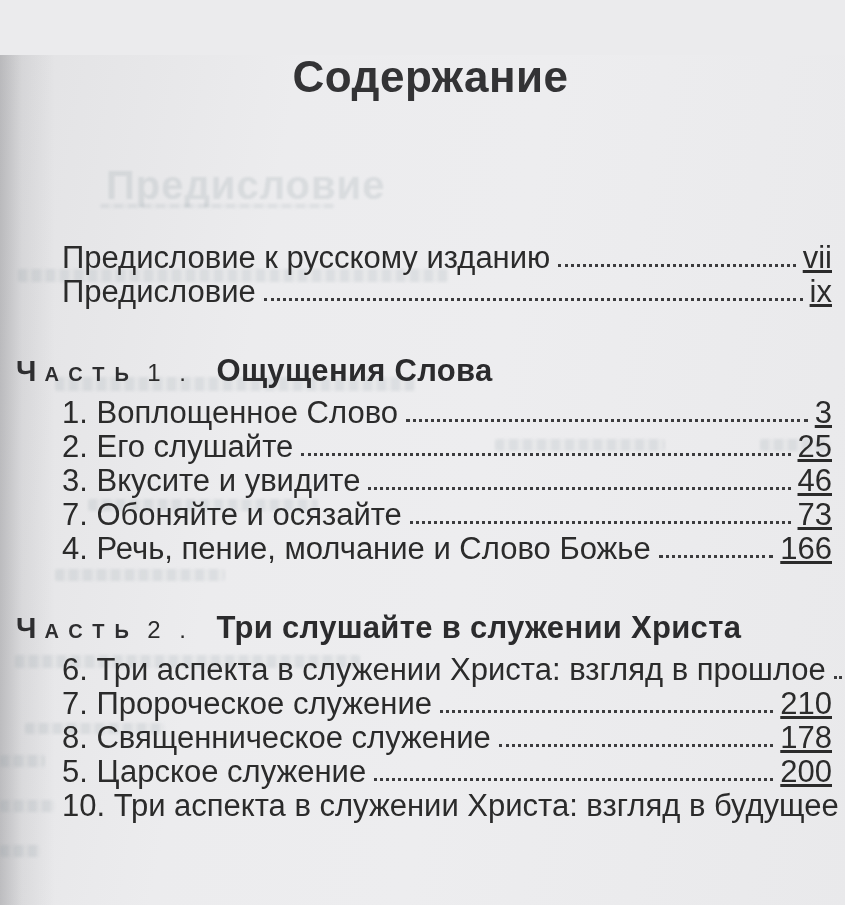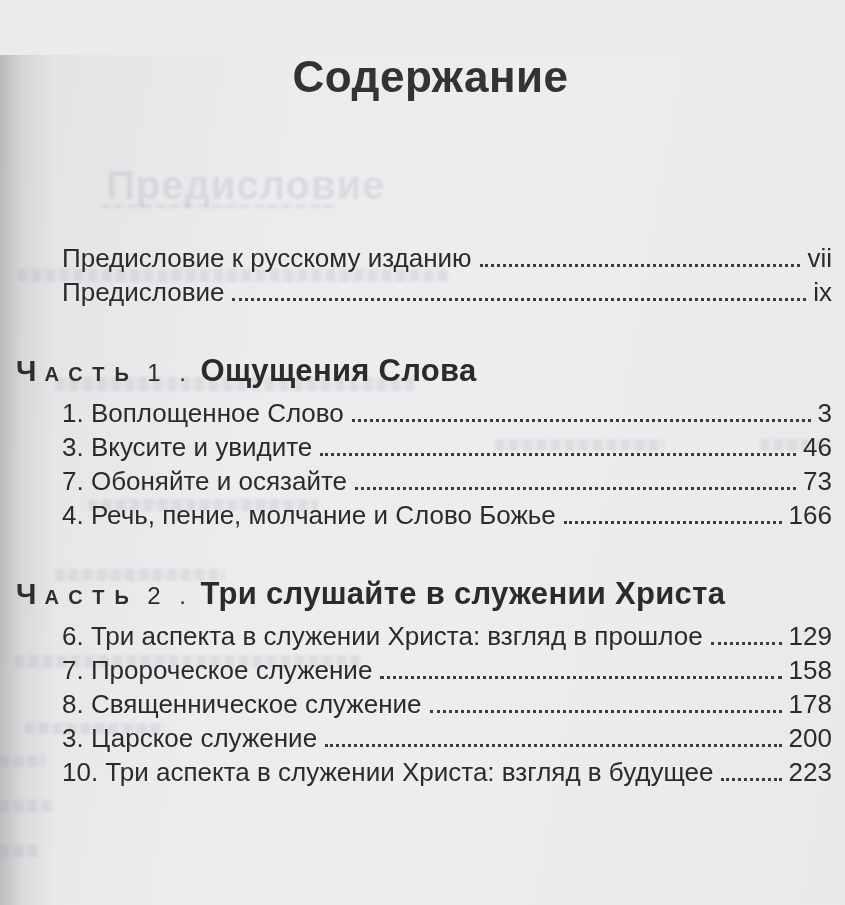--- a/index.html
+++ b/index.html
@@ -66,35 +66,35 @@
     line-height: 1;
     font-weight: bold;
     color: #333335;
     letter-spacing: 0.5px;
   }
   .toc { padding: 0 13px 0 16px; }
   .front-matter { margin-top: 142px; }
   .toc-row {
     display: flex;
     align-items: baseline;
-    font-size: 26px;
+    font-size: 31px;
     line-height: 34px;
     white-space: nowrap;
   }
   .front-matter .toc-row, .chapters .toc-row { margin-left: 46px; }
   .toc-row .label { flex: 0 0 auto; }
   .leader {
     flex: 1 1 auto;
     align-self: flex-end;
     height: 0;
     border-bottom: 3px dotted #3c3c3e;
     margin: 0 7px 8px 8px;
     min-width: 20px;
   }
-  .pagenum { flex: 0 0 auto; }
+  .pagenum { flex: 0 0 auto; text-decoration: underline; }
   .part-heading {
     margin-top: 42px;
     line-height: 40px;
     white-space: nowrap;
   }
   .part-word {
     display: inline-block;
     font-size: 20px;
     letter-spacing: 10px;
     color: #2e2e30;
@@ -102,21 +102,21 @@
   }
   .part-word::first-letter { font-size: 29px; letter-spacing: 8px; }
   .part-num {
     font-size: 24px;
     letter-spacing: 6px;
     margin-left: 4px;
   }
   .part-title {
     font-size: 31px;
     font-weight: bold;
-    margin-left: 4px;
+    margin-left: 20px;
     letter-spacing: 0.3px;
     color: #2b2b2d;
   }
   .chapters { }
 </style>
 </head>
 <body>
 
 <div class="page">
 
@@ -160,20 +160,25 @@
         <span class="part-title">Ощущения Слова</span>
       </div>
 
       <div class="chapters">
         <div class="toc-row">
           <span class="label">1. Воплощенное Слово</span>
           <span class="leader"></span>
           <span class="pagenum">3</span>
         </div>
         <div class="toc-row">
+          <span class="label">2. Его слушайте</span>
+          <span class="leader"></span>
+          <span class="pagenum">25</span>
+        </div>
+        <div class="toc-row">
           <span class="label">3. Вкусите и увидите</span>
           <span class="leader"></span>
           <span class="pagenum">46</span>
         </div>
         <div class="toc-row">
           <span class="label">7. Обоняйте и осязайте</span>
           <span class="leader"></span>
           <span class="pagenum">73</span>
         </div>
         <div class="toc-row">
@@ -191,29 +196,29 @@
 
       <div class="chapters">
         <div class="toc-row">
           <span class="label">6. Три аспекта в служении Христа: взгляд в прошлое</span>
           <span class="leader"></span>
           <span class="pagenum">129</span>
         </div>
         <div class="toc-row">
           <span class="label">7. Пророческое служение</span>
           <span class="leader"></span>
-          <span class="pagenum">158</span>
+          <span class="pagenum">210</span>
         </div>
         <div class="toc-row">
           <span class="label">8. Священническое служение</span>
           <span class="leader"></span>
           <span class="pagenum">178</span>
         </div>
         <div class="toc-row">
-          <span class="label">3. Царское служение</span>
+          <span class="label">5. Царское служение</span>
           <span class="leader"></span>
           <span class="pagenum">200</span>
         </div>
         <div class="toc-row">
           <span class="label">10. Три аспекта в служении Христа: взгляд в будущее</span>
           <span class="leader"></span>
           <span class="pagenum">223</span>
         </div>
       </div>
     </div>

